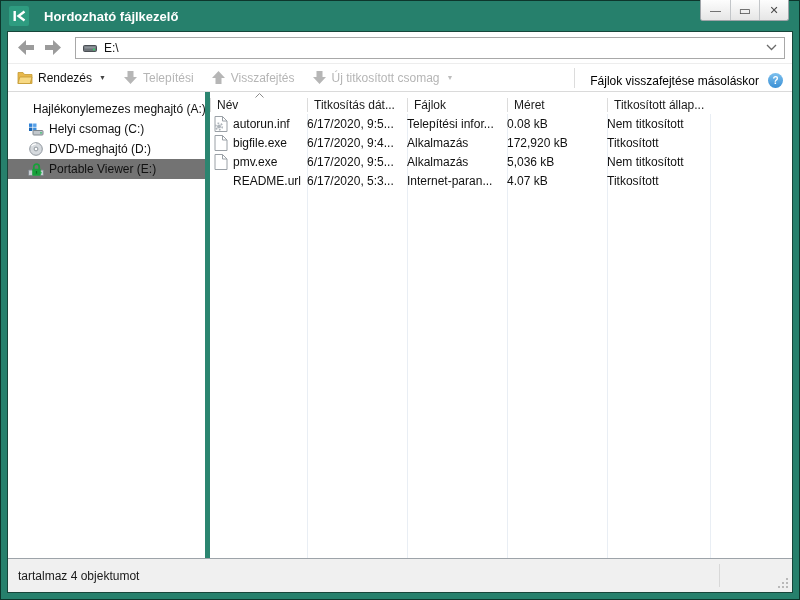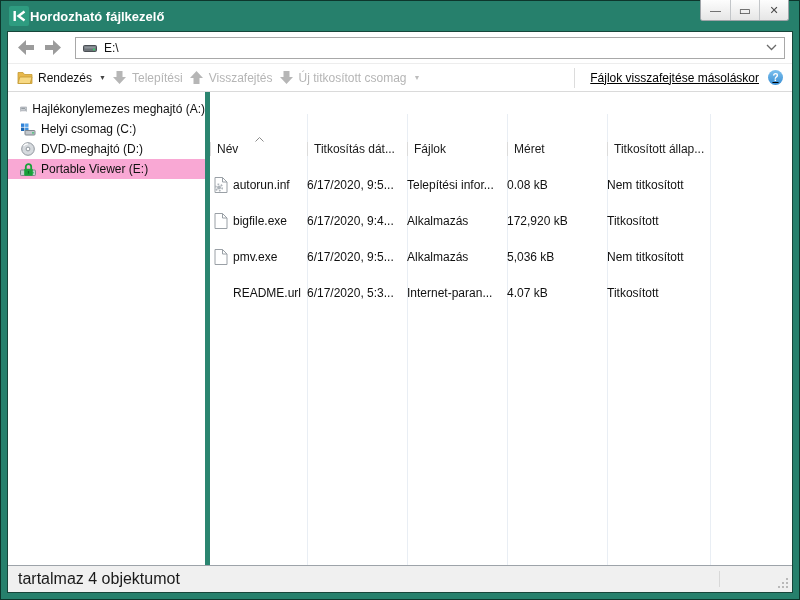--- a/index.html
+++ b/index.html
@@ -12,21 +12,21 @@
     padding:0 6px 6px 6px;
     display:flex; flex-direction:column;
   }
 
   
   .titlebar { height:30px; display:flex; align-items:center; position:relative; }
   .logo {
     width:20px; height:20px; margin-left:2px; border-radius:2px;
     background:#2e9c80; display:flex; align-items:center; justify-content:center;
   }
-  .title { color:#fff; font-size:13px; font-weight:bold; margin-left:1px; }
+  .title { color:#fff; font-size:13px; font-weight:bold; margin-left:15px; }
   .win-controls {
     position:absolute; right:4px; top:-1px;
     display:flex; border:1px solid #9fa4a9; border-top:none;
     border-radius:0 0 3px 3px; overflow:hidden; background:#e9e9e9;
   }
   .win-btn {
     width:29px; height:20px; display:flex; align-items:center; justify-content:center;
     background:linear-gradient(#fdfdfd,#e6e6e6); color:#4a4a4a;
     font-size:11px; border-left:1px solid #c3c6c9; cursor:default; line-height:1;
   }
@@ -43,68 +43,68 @@
     flex:1; height:22px; margin-left:8px; border:1px solid #a8a8a8; background:#fff;
     display:flex; align-items:center; padding:0 7px; gap:7px;
   }
   .addressbar input {
     flex:1; border:none; outline:none; font-size:12px; color:#111;
     font-family:"Liberation Sans","DejaVu Sans",sans-serif; background:transparent;
   }
 
   
   .toolbar {
-    height:29px; display:flex; align-items:center; padding:0 9px; gap:6px;
+    height:29px; display:flex; align-items:center; padding:0 9px; gap:17px;
     border-top:1px solid #ededed; border-bottom:1px solid #dadada; background:#fff;
     font-size:12px; white-space:nowrap;
   }
   .tb-item { display:flex; align-items:center; gap:5px; color:#111; }
   .tb-item .caret { font-size:7px; color:#444; margin-left:2px; }
   .tb-item.disabled { color:#b5b5b5; }
   .tb-item.disabled .caret { color:#bdbdbd; }
-  .tb-right { margin-left:auto; display:flex; align-items:center; gap:9px;text-decoration:underline; }
+  .tb-right { margin-left:auto; display:flex; align-items:flex-end; gap:9px; }
   .tb-sep { width:1px; height:20px; background:#dcdcdc; margin-right:6px; }
   .help-icon {
     width:15px; height:15px; border-radius:50%;
     background:linear-gradient(#7cc0ee,#3a8fd4); color:#fff;
     font-size:10px; font-weight:bold; display:flex; align-items:center; justify-content:center;
   }
 
   
   .main { flex:1; display:flex; overflow:hidden; }
   .sidebar { width:197px; background:#fff; padding-top:7px; overflow:hidden; }
   .drive-item {
-    height:20px; display:flex; align-items:center; gap:5px; padding-left:12px;
+    height:20px; display:flex; align-items:center; gap:5px; padding-left:20px;
     font-size:12px; color:#111; white-space:nowrap;
   }
-  .drive-item.selected { background:#f9a8d4; }
+  .drive-item.selected { background:#737373; }
   .splitter { width:5px; background:#2b8570; }
 
   .filelist { flex:1; position:relative; background:#fff; font-size:12px; color:#111; overflow:hidden; }
   .gridline { position:absolute; top:22px; bottom:0; width:1px; background:#e9eef4; }
   .fl-header {
     position:relative; height:22px; display:grid;
     grid-template-columns:97px 100px 100px 100px 103px 1fr;
-    align-items:end; padding-bottom:2px; color:#1a1a1a;margin-top:44px;
+    align-items:end; padding-bottom:2px; color:#1a1a1a;
   }
   .fl-header .hcell { padding-left:6px; border-left:1px solid #dcdcdc; white-space:nowrap; overflow:hidden; }
   .fl-header .hcell:first-child { border-left:none; padding-left:5px; }
   .sort-glyph { position:absolute; top:1px; left:45px; }
   .fl-row {
     height:19px; display:grid; grid-template-columns:97px 100px 100px 100px 103px 1fr;
-    align-items:center; position:relative;margin-top:17px;
+    align-items:center; position:relative;
   }
   .fl-row .cell { white-space:nowrap; overflow:hidden; }
   .fl-row .cell.name { padding-left:4px; display:flex; align-items:center; gap:5px; }
   .icon-slot { width:14px; height:16px; position:relative; flex:0 0 14px; }
 
   
   .statusbar {
-    height:27px; background:#f0f0f0; border-top:1px solid #9da3a9;
-    display:flex; align-items:center; padding-left:10px; font-size:16px; color:#1a1a1a;
+    height:34px; background:#f0f0f0; border-top:1px solid #9da3a9;
+    display:flex; align-items:center; padding-left:10px; font-size:12px; color:#1a1a1a;
     position:relative;
   }
   .sb-sep { position:absolute; right:72px; top:5px; bottom:5px; width:1px; background:#d8d8d8; }
   .grip { position:absolute; right:4px; bottom:4px; width:11px; height:11px; }
   .grip i {
     position:absolute; width:2px; height:2px; background:#b9b9b9;
     box-shadow:-4px 0 #b9b9b9, -8px 0 #b9b9b9, 0 -4px #b9b9b9, -4px -4px #b9b9b9, 0 -8px #b9b9b9;
     right:0; bottom:0;
   }
 </style>

